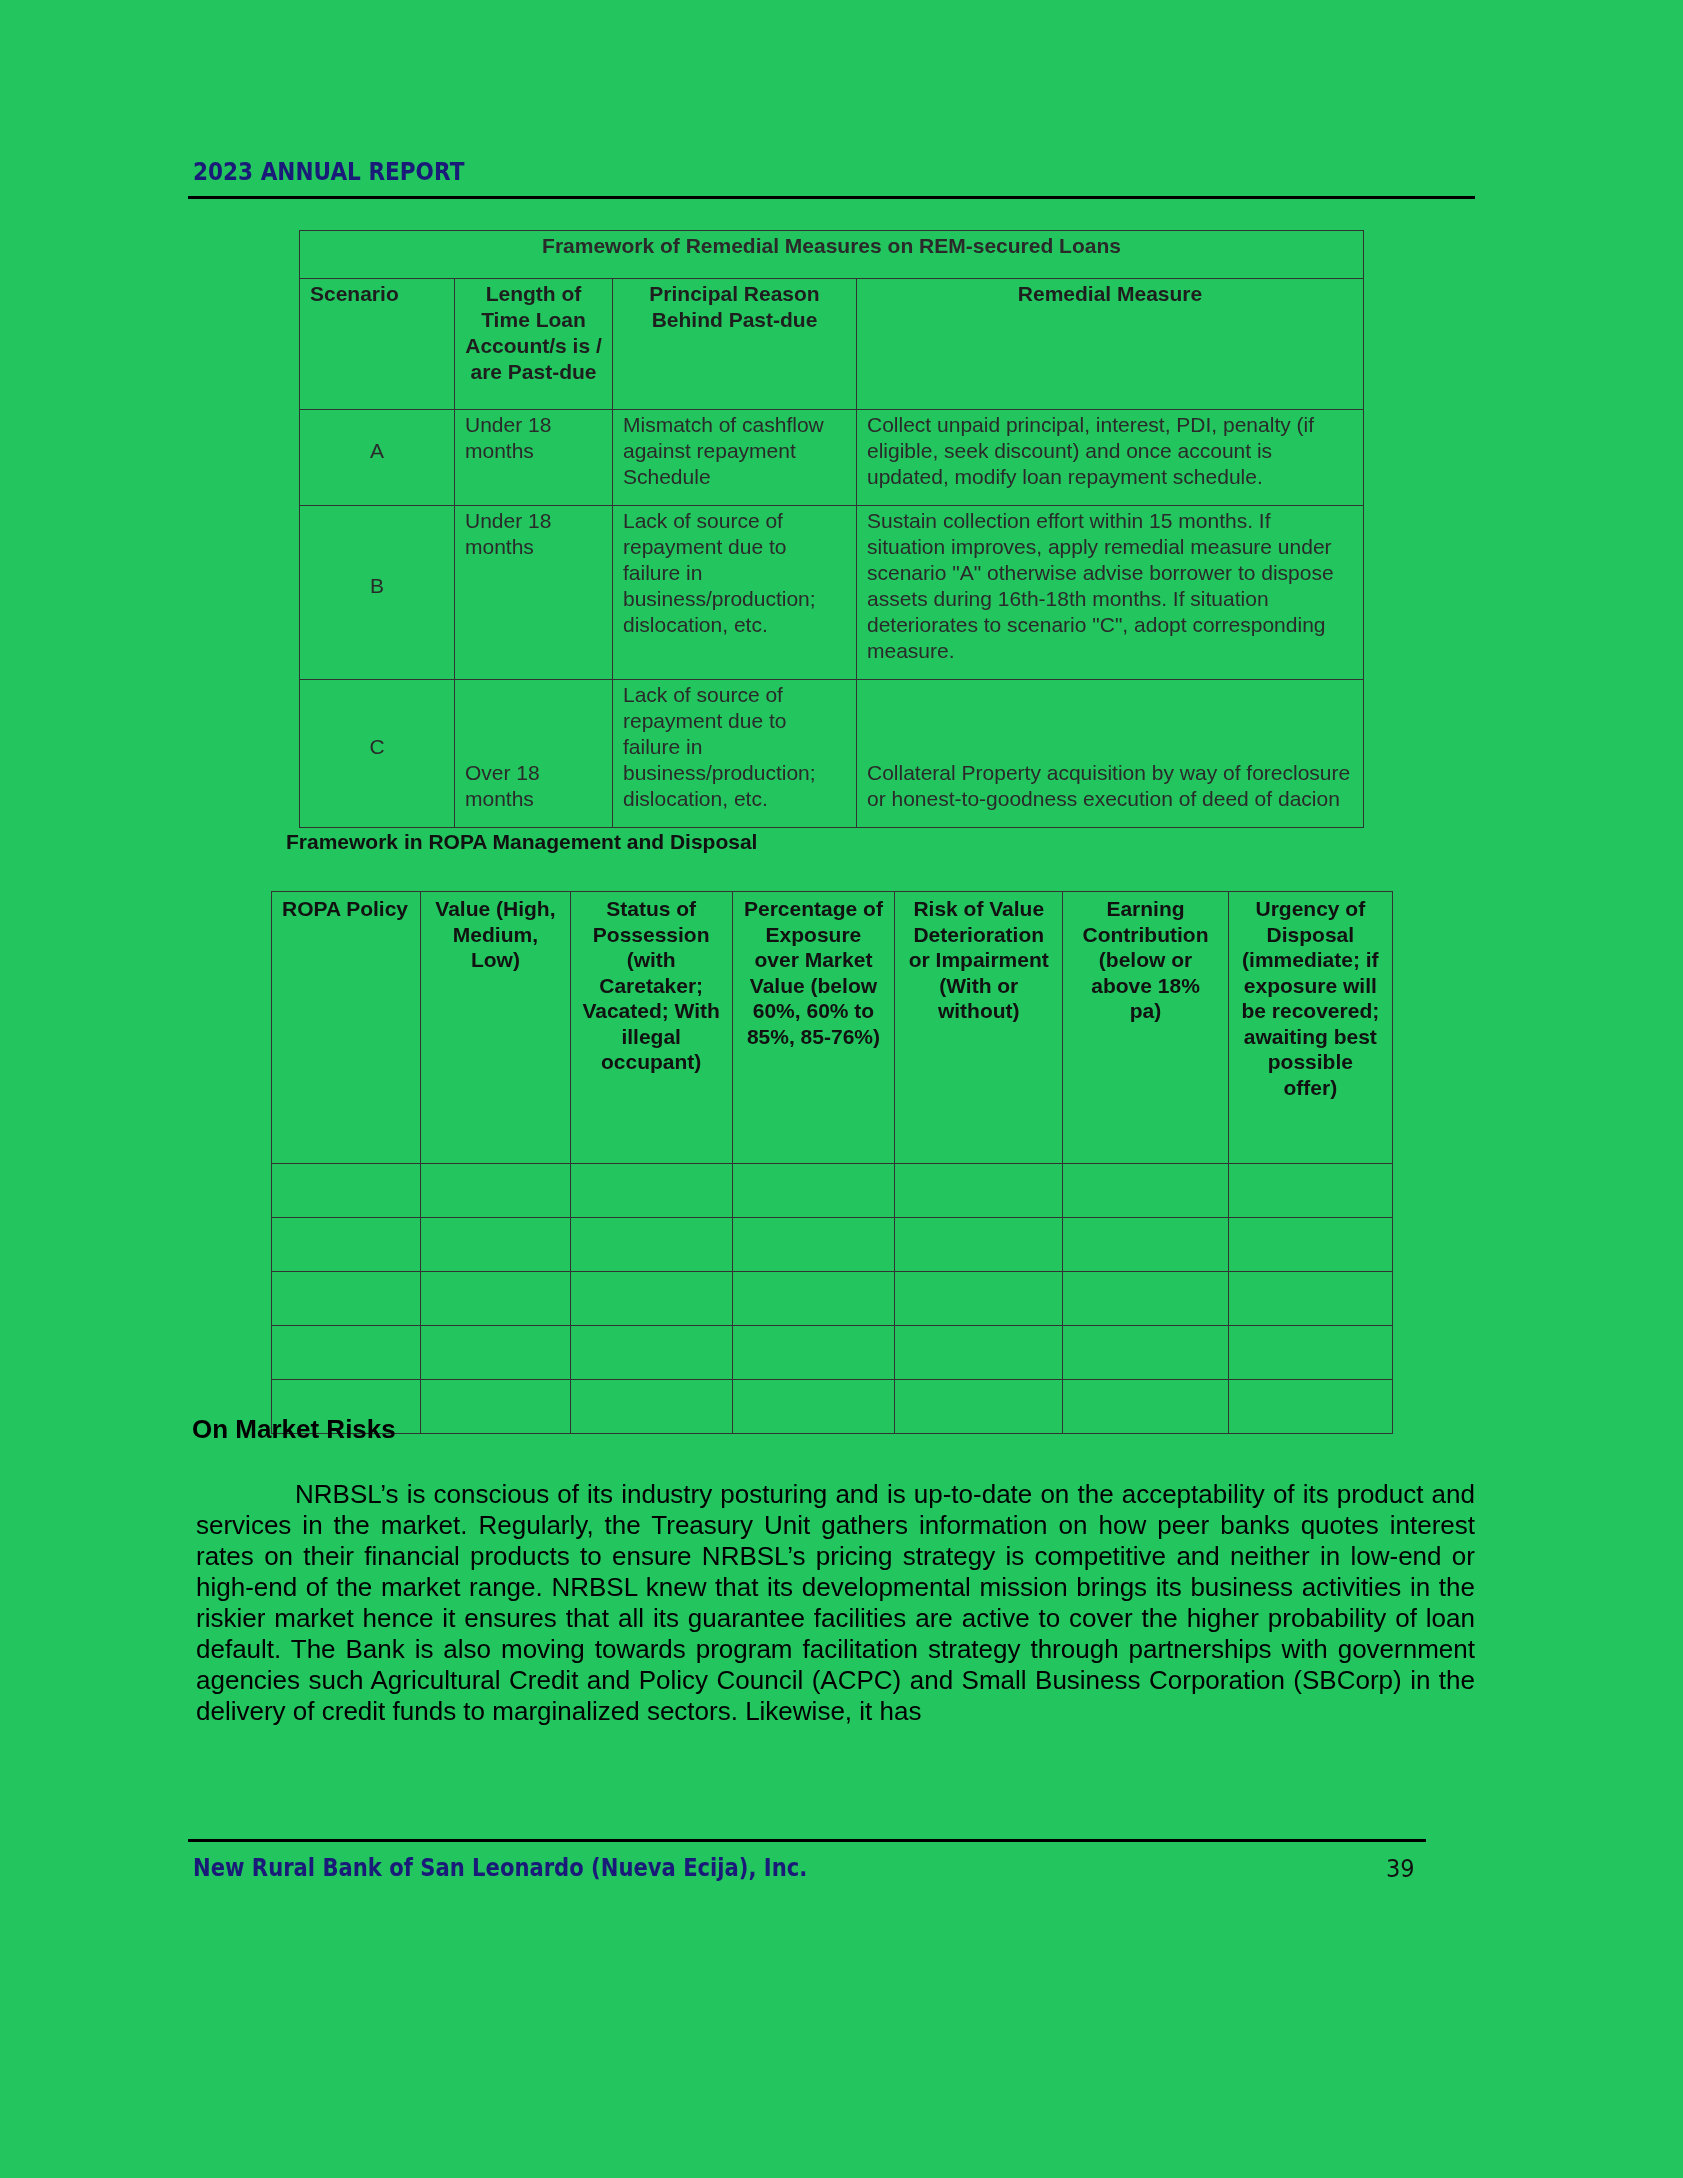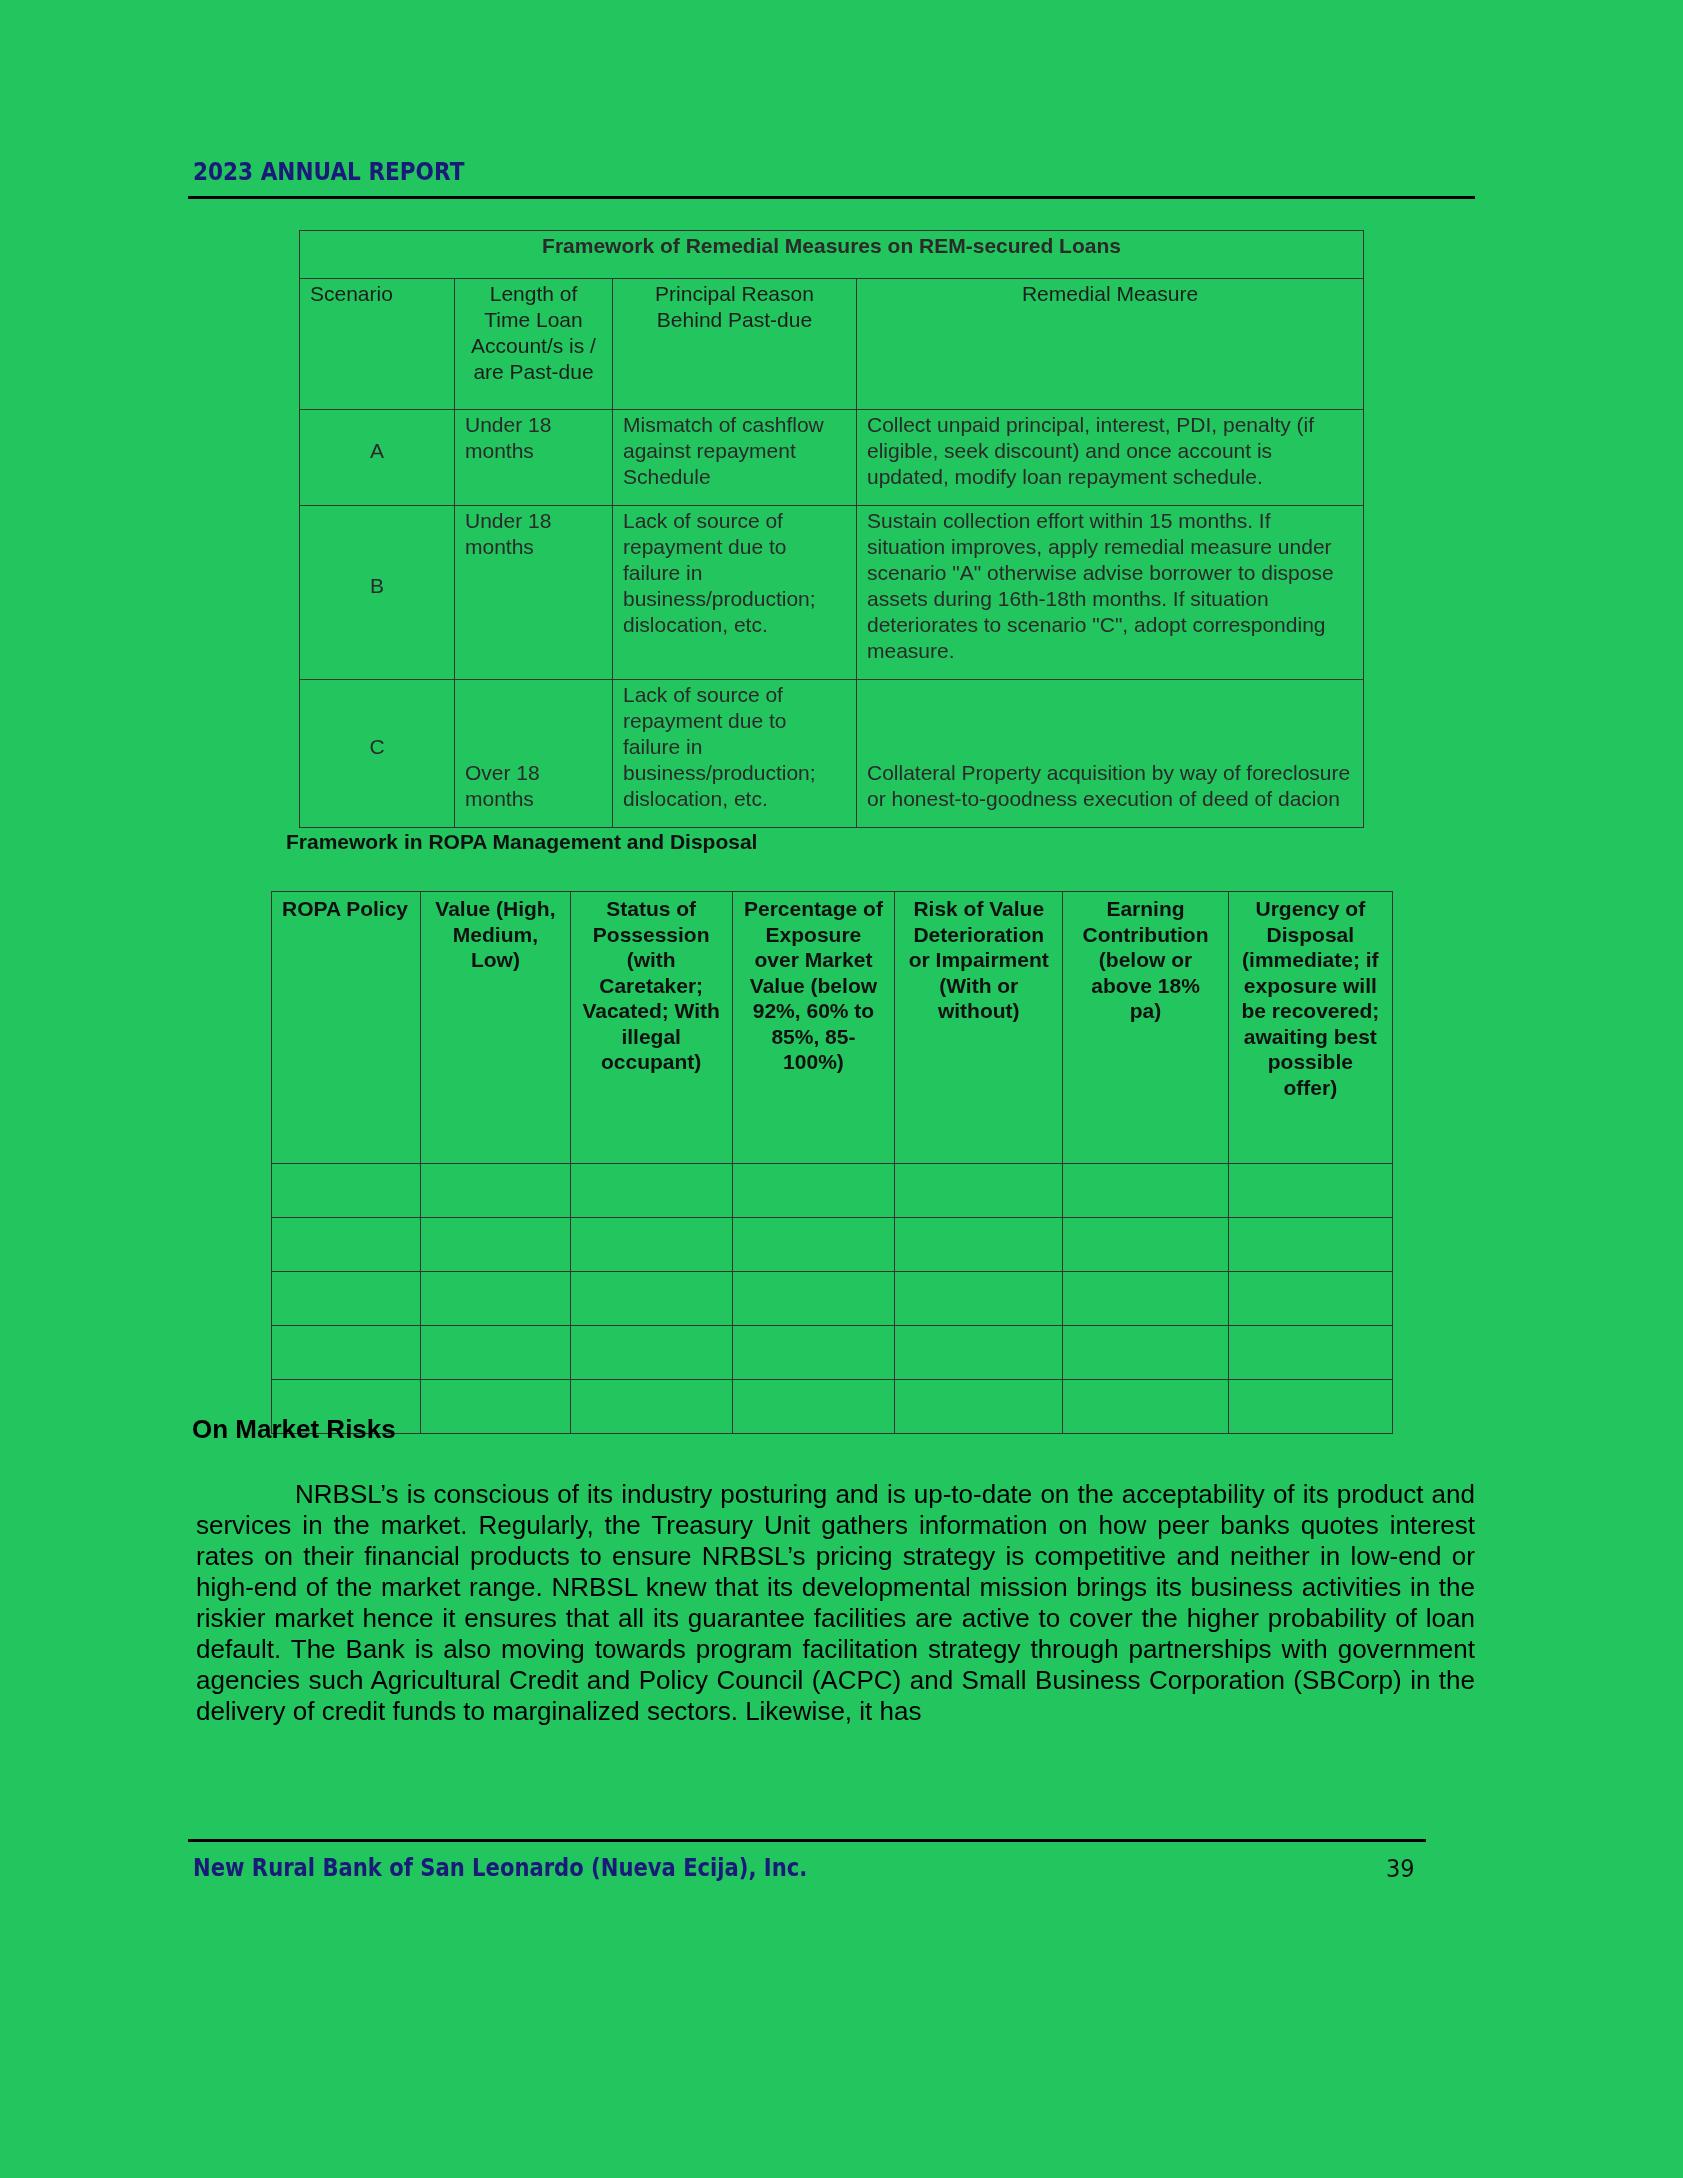--- a/index.html
+++ b/index.html
@@ -12,21 +12,21 @@
     color: #1a1a78; letter-spacing: 0px; transform: scaleX(0.9); transform-origin: left center;
   }
   .hdr-rule { position: absolute; left: 188px; top: 196px; width: 1287px; height: 3px; background: #000; }
 
   table { border-collapse: collapse; position: absolute; table-layout: fixed; }
   td, th { border: 1.5px solid #333; padding: 2px 10px 15px 10px; vertical-align: top; }
 
   .t1 { left: 299px; top: 230px; width: 1064px;
         font-family: "Liberation Sans", sans-serif; font-size: 21px; line-height: 26px; color: #1e1e1e; }
   .t1 .title-cell { text-align: center; font-weight: bold; height: 30px; padding-top: 2px; }
-  .t1 th { font-weight: normal; text-align: center; }
+  .t1 th { font-weight: bold; text-align: center; }
   .t1 th.left { text-align: left; }
   .t1 td.scen { text-align: center; vertical-align: middle; }
   .t1 td { color: #2a2a2a; }
 
   .t2-caption {
     position: absolute; left: 286px; top: 830px;
     font-family: Liberation Sans, sans-serif; font-weight: bold; font-size: 21px; color: #111;
   }
   .t2 { left: 271px; top: 891px; width: 1122px;
         font-family: "Liberation Sans", sans-serif; font-size: 21px; line-height: 25.5px; color: #111; }
@@ -111,21 +111,21 @@
       <col style="width:162px">
       <col style="width:168px">
       <col style="width:165px">
       <col style="width:164px">
     </colgroup>
     <tbody>
         <tr>
       <th class="left">ROPA Policy</th>
       <th>Value (High, Medium, Low)</th>
       <th>Status of Possession (with Caretaker; Vacated; With illegal occupant)</th>
-      <th>Percentage of Exposure over Market Value (below 92%, 60% to 85%, 85-100%)</th>
+      <th>Percentage of Exposure over Market Value (below 60%, 60% to 85%, 85-76%)</th>
       <th>Risk of Value Deterioration or Impairment (With or without)</th>
       <th>Earning Contribution (below or above 18% pa)</th>
       <th>Urgency of Disposal (immediate; if exposure will be recovered; awaiting best possible offer)</th>
     </tr>
     </tbody>
       <tbody id="ropa-body">
         <tr>
           <td></td>
           <td></td>
           <td></td>

